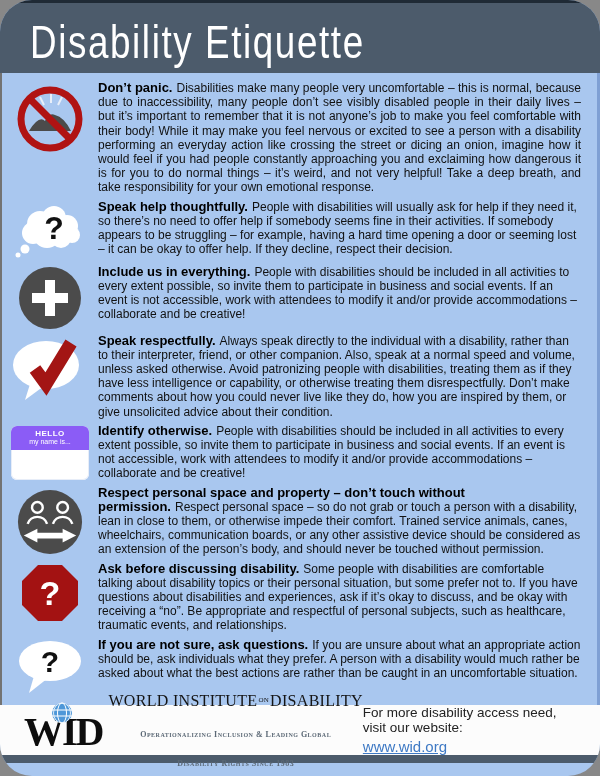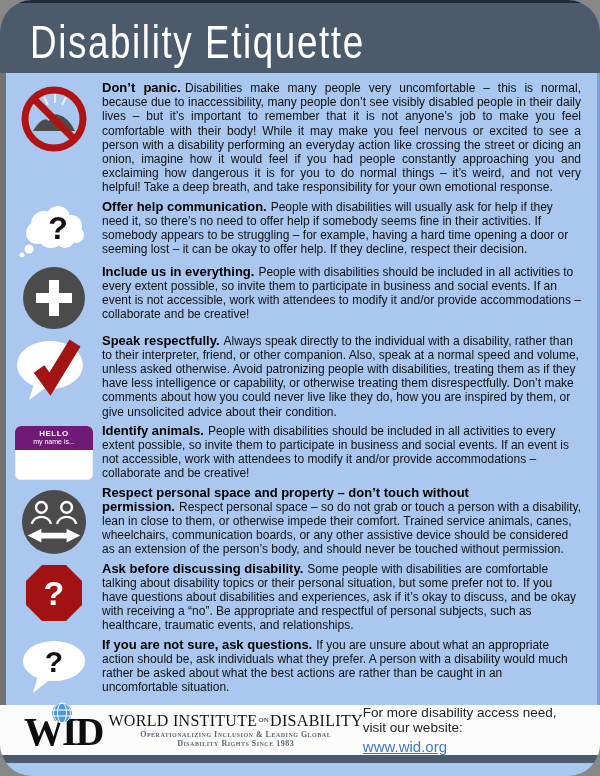--- a/index.html
+++ b/index.html
@@ -17,47 +17,47 @@
     color:#fff;font-size:46px;font-weight:100;letter-spacing:2px;line-height:1;
     transform:scaleX(0.80);transform-origin:left bottom;white-space:nowrap;
     margin:0 0 8px 0;
   }
   .subtitle{
     color:#fff;font-size:11.5px;font-weight:bold;margin:0 0 14px -60px;white-space:nowrap;
   }
   
   .main{
     height:632px;box-sizing:border-box;background:#a9c7ef;
-    border-left:6px solid #737373;border-right:3px solid #7fa0d4;
+    border-left:2px solid #737373;border-right:3px solid #7fa0d4;
     padding:8px 10px 2px 0;display:flex;flex-direction:column;
   }
   .section{display:flex;margin-bottom:5px;}
   .icon-col{width:96px;min-width:96px;display:flex;justify-content:center;align-items:flex-start;padding-top:2px;}
   .text-col{flex:1;padding-right:6px;}
   .text-col p{margin:0;font-size:12px;line-height:14.2px;color:#111;}
   .text-col .justify{text-align:justify;}
   .h{font-size:13px;font-weight:bold;color:#000;margin-right:4px;}
   
   .plus-circle{width:62px;height:62px;border-radius:50%;background:#4b4b4b;position:relative;}
   .plus-circle .pv{position:absolute;left:26px;top:13px;width:10px;height:36px;background:#fff;}
   .plus-circle .ph{position:absolute;left:13px;top:26px;width:36px;height:10px;background:#fff;}
   .name-tag{width:78px;height:54px;background:#fff;border-radius:6px;overflow:hidden;box-shadow:0 0 0 1px #e7edf8 inset;}
-  .name-tag .band{background:#701a75;height:24px;display:flex;flex-direction:column;justify-content:center;align-items:center;}
+  .name-tag .band{background:#8b5cf6;height:24px;display:flex;flex-direction:column;justify-content:center;align-items:center;}
   .name-tag .band .l1{color:#fff;font-size:8px;font-weight:bold;line-height:9px;letter-spacing:.5px;}
   .name-tag .band .l2{color:#fff;font-size:7px;line-height:8px;}
   
   .footer{
     height:50px;background:#fcfcfc;display:flex;align-items:center;
     padding:0 18px 0 24px;box-sizing:border-box;
   }
   .wid-logo{display:flex;align-items:center;}
   .wid-mark{position:relative;font-family:"Liberation Serif",serif;font-weight:900;
     font-size:40px;letter-spacing:-2px;color:#0d0d0d;line-height:1;padding-top:4px;}
   .wid-globe{position:absolute;left:27px;top:-6px;}
-  .wid-text{margin-left:6px;display:flex;flex-direction:column;align-items:center;}
+  .wid-text{margin-left:6px;display:flex;flex-direction:column;align-items:center;gap:20px;}
   .wid-name{font-family:"Liberation Serif",serif;font-size:16px;color:#141414;
     display:flex;align-items:center;white-space:nowrap;letter-spacing:.3px;}
   .wid-name .on{font-size:7px;margin:0 1px;line-height:1;}
   .wid-tag{font-family:"Liberation Serif",serif;font-variant:small-caps;
     font-size:8px;color:#5b6875;letter-spacing:.5px;line-height:9.5px;text-align:center;font-weight:bold;}
   .footer-cta{margin-left:auto;padding-right:6px;}
   .cta-text{font-size:13.5px;color:#222;margin:0 0 3px 0;}
   .cta-link{font-size:15px;color:#3e79c4;text-decoration:underline;}
   .bottomstrip{height:8px;background:#4c5b6b;}
 </style>
@@ -99,21 +99,21 @@
           <circle cx="59" cy="33" r="8" fill="#fff"></circle>
           <circle cx="20" cy="31" r="11" fill="#fff"></circle>
           <circle cx="34" cy="32" r="14" fill="#fff"></circle>
           <circle cx="48" cy="36" r="10" fill="#fff"></circle>
           <circle cx="12" cy="47" r="4.5" fill="#fff"></circle>
           <circle cx="5" cy="53" r="2.5" fill="#fff"></circle>
           <text x="41" y="37" font-size="32" font-weight="bold" fill="#111" text-anchor="middle" font-family="Liberation Sans, sans-serif">?</text>
         </svg>
       </div>
       <div class="text-col">
-        <p><b class="h">Offer help communication.</b><span>People with disabilities will usually ask for help if they need it, so there’s no need to offer help if somebody seems fine in their activities. If somebody appears to be struggling – for example, having a hard time opening a door or seeming lost – it can be okay to offer help. If they decline, respect their decision.</span></p>
+        <p><b class="h">Speak help thoughtfully.</b><span>People with disabilities will usually ask for help if they need it, so there’s no need to offer help if somebody seems fine in their activities. If somebody appears to be struggling – for example, having a hard time opening a door or seeming lost – it can be okay to offer help. If they decline, respect their decision.</span></p>
       </div>
     </div>
 
     <div class="section">
       <div class="icon-col">
         <div class="plus-circle">
           <div class="pv"></div>
             <div class="ph"></div>
         </div>
       </div>
@@ -138,21 +138,21 @@
     <div class="section">
       <div class="icon-col">
         <div class="name-tag">
           <div class="band">
             <div class="l1">HELLO</div>
             <div class="l2">my name is...</div>
           </div>
         </div>
       </div>
       <div class="text-col">
-        <p><b class="h">Identify animals.</b><span>People with disabilities should be included in all activities to every extent possible, so invite them to participate in business and social events. If an event is not accessible, work with attendees to modify it and/or provide accommodations – collaborate and be creative!</span></p>
+        <p><b class="h">Identify otherwise.</b><span>People with disabilities should be included in all activities to every extent possible, so invite them to participate in business and social events. If an event is not accessible, work with attendees to modify it and/or provide accommodations – collaborate and be creative!</span></p>
       </div>
     </div>
 
     <div class="section">
       <div class="icon-col">
         <svg width="68" height="68" viewBox="0 0 70 70">
           <circle cx="35" cy="35" r="33" fill="#4b4b4b"></circle>
           <circle cx="22" cy="20" r="5.5" fill="none" stroke="#fff" stroke-width="2.5"></circle>
           <path d="M 12 37 A 10.5 10.5 0 0 1 32 37" fill="none" stroke="#fff" stroke-width="2.5"></path>
           <circle cx="48" cy="20" r="5.5" fill="none" stroke="#fff" stroke-width="2.5"></circle>

